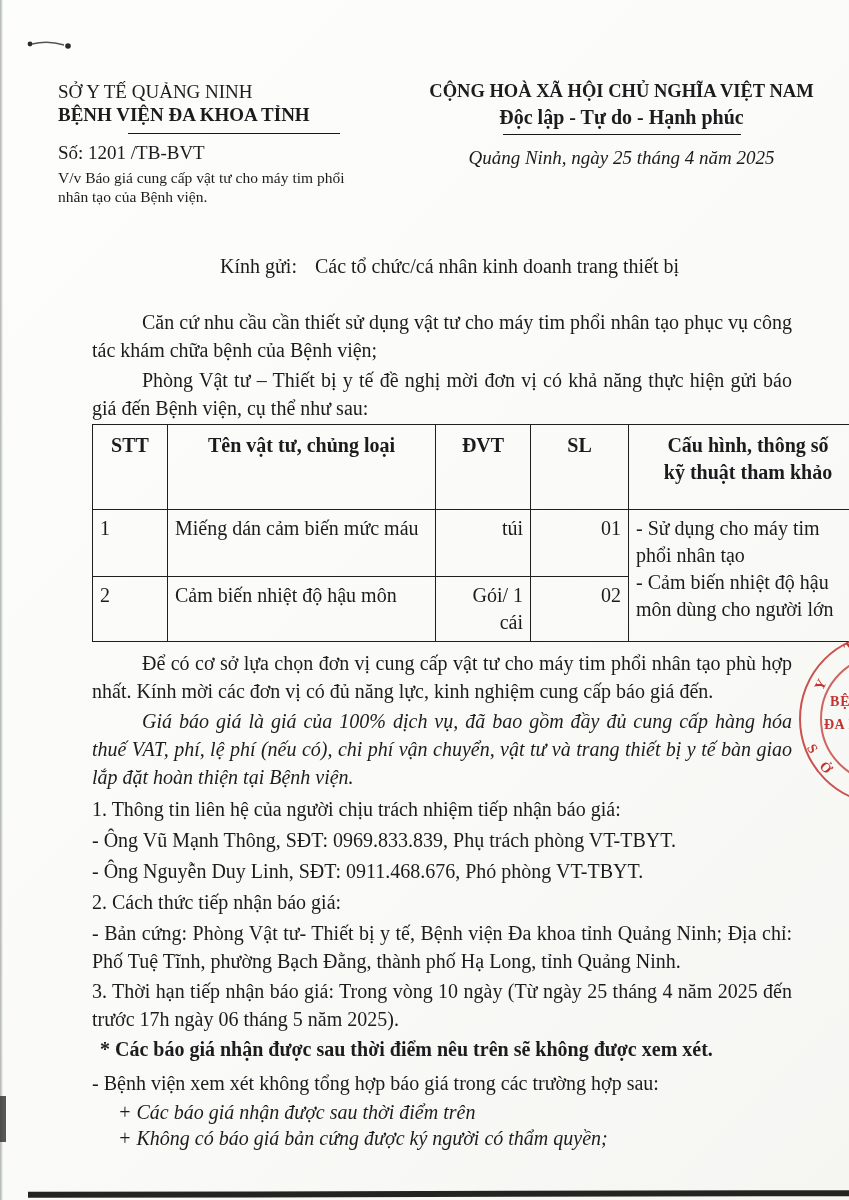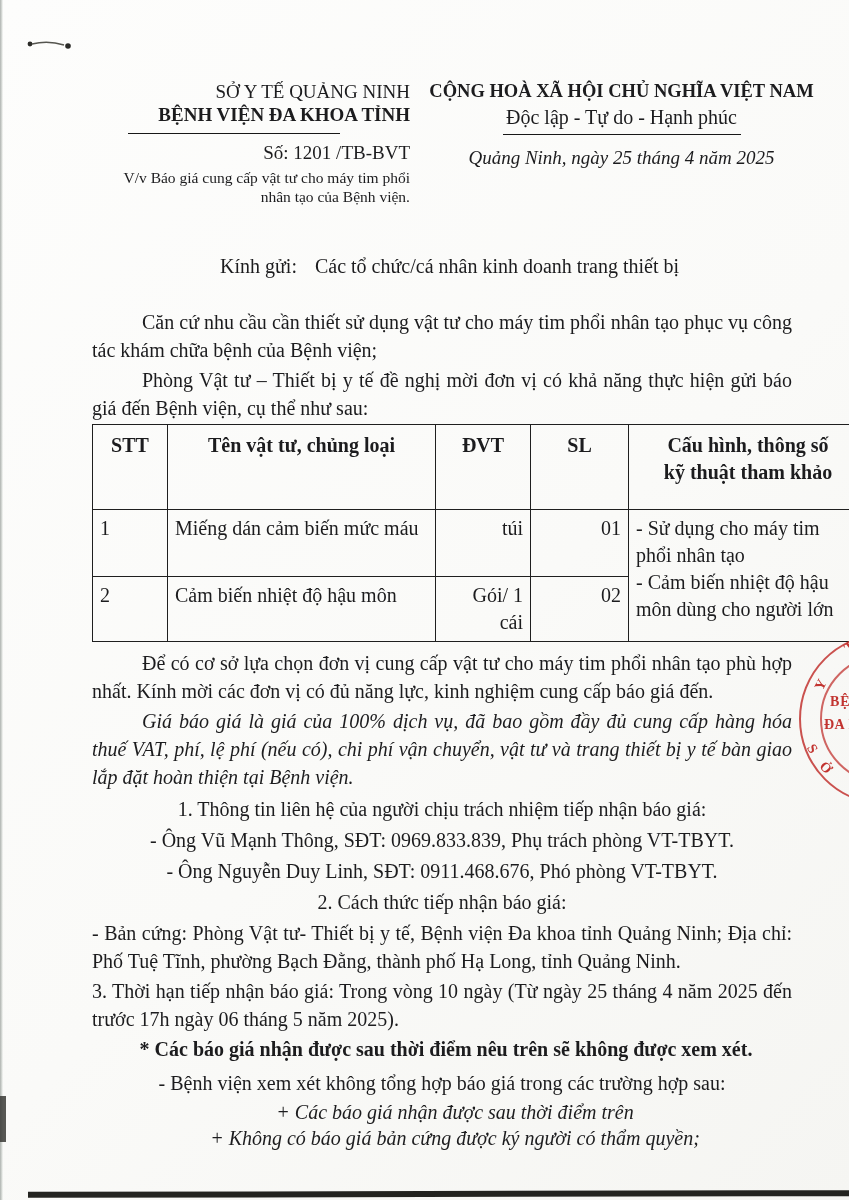--- a/index.html
+++ b/index.html
@@ -16,37 +16,37 @@
   
   .scan-edge-left{position:absolute;left:0;top:0;width:3px;height:100%;
     background:linear-gradient(to right,#9aa09c,#d8dcd8 70%,transparent);opacity:.8;}
   .scan-edge-bottom{position:absolute;left:28px;right:0;bottom:3px;height:6px;
     background:#23231f;transform:rotate(-.12deg);}
   .scan-mark-bl{position:absolute;left:0;top:1096px;width:6px;height:46px;background:#3a3a36;opacity:.85;}
   .pen-mark{position:absolute;left:24px;top:34px;}
 
   
   .header{position:absolute;top:80px;left:0;width:100%;display:flex;}
-  .h-left{width:352px;margin-left:58px;text-align:right;}
+  .h-left{width:352px;margin-left:58px;text-align:left;}
   .org1{font-size:19px;line-height:23px;}
   .org2{font-size:19px;line-height:23px;font-weight:bold;}
   .rule-l{width:212px;border:0;border-top:1.7px solid #181818;margin:7px auto 7px;}
   .so-line{font-size:19px;line-height:23px;}
   .vv{font-size:15.5px;line-height:19px;margin-top:4px;}
   .h-right{flex:1;text-align:center;padding-right:16px;}
   .nat1{font-size:18.5px;line-height:23px;font-weight:bold;}
-  .nat2{font-size:20px;line-height:24px;font-weight:normal;margin-top:2px;}
+  .nat2{font-size:20px;line-height:24px;font-weight:bold;margin-top:2px;}
   .rule-r{width:238px;border:0;border-top:1.9px solid #181818;margin:5px auto 12px;}
   .dateline{font-size:19px;font-style:italic;margin-top:10px;}
 
   
   .body{position:absolute;left:92px;top:252px;width:700px;font-size:20px;line-height:28px;}
   .salutation{margin:0 0 28px 128px;}
   .salutation .gap{display:inline-block;width:18px;}
-  p{margin:0;text-align:center;}
+  p{margin:0;}
   .ind{text-indent:50px;}
   .just{text-align:justify;}
   .it{font-style:italic;}
   .bd{font-weight:bold;}
   .mb2{margin-bottom:2px;}.mb3{margin-bottom:3px;}.mb4{margin-bottom:4px;}
   .mb6{margin-bottom:6px;margin-left:8px;}
   .sub{padding-left:26px;line-height:26px;}
 
   
   table.items{border-collapse:collapse;width:700px;table-layout:fixed;margin:0 0 7px 0;}

